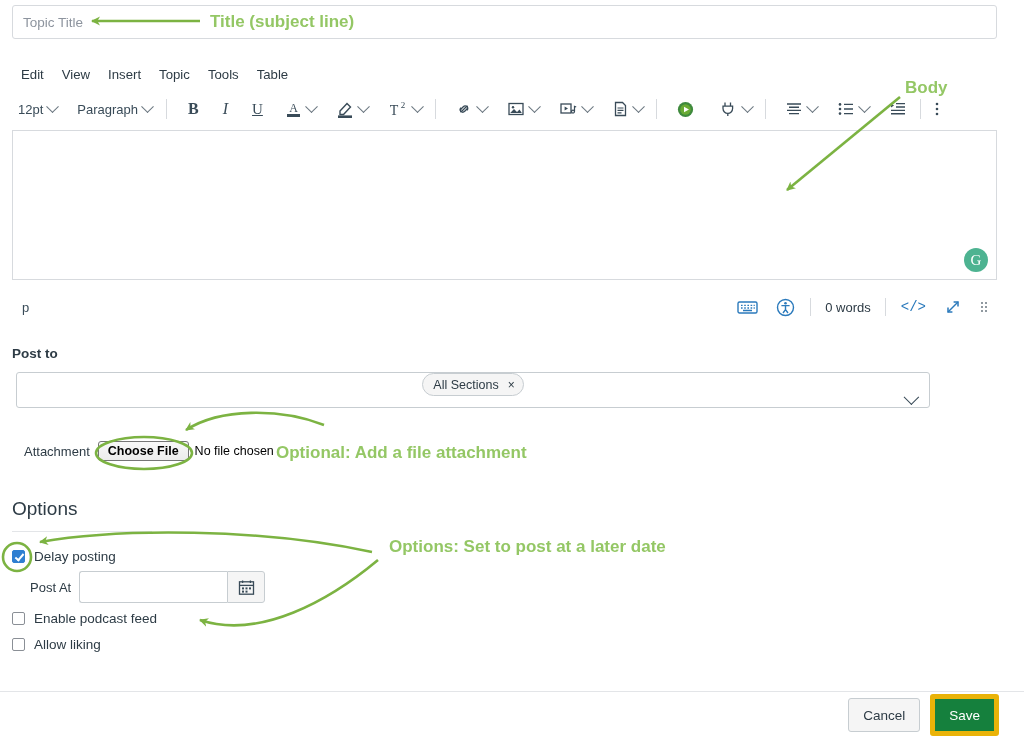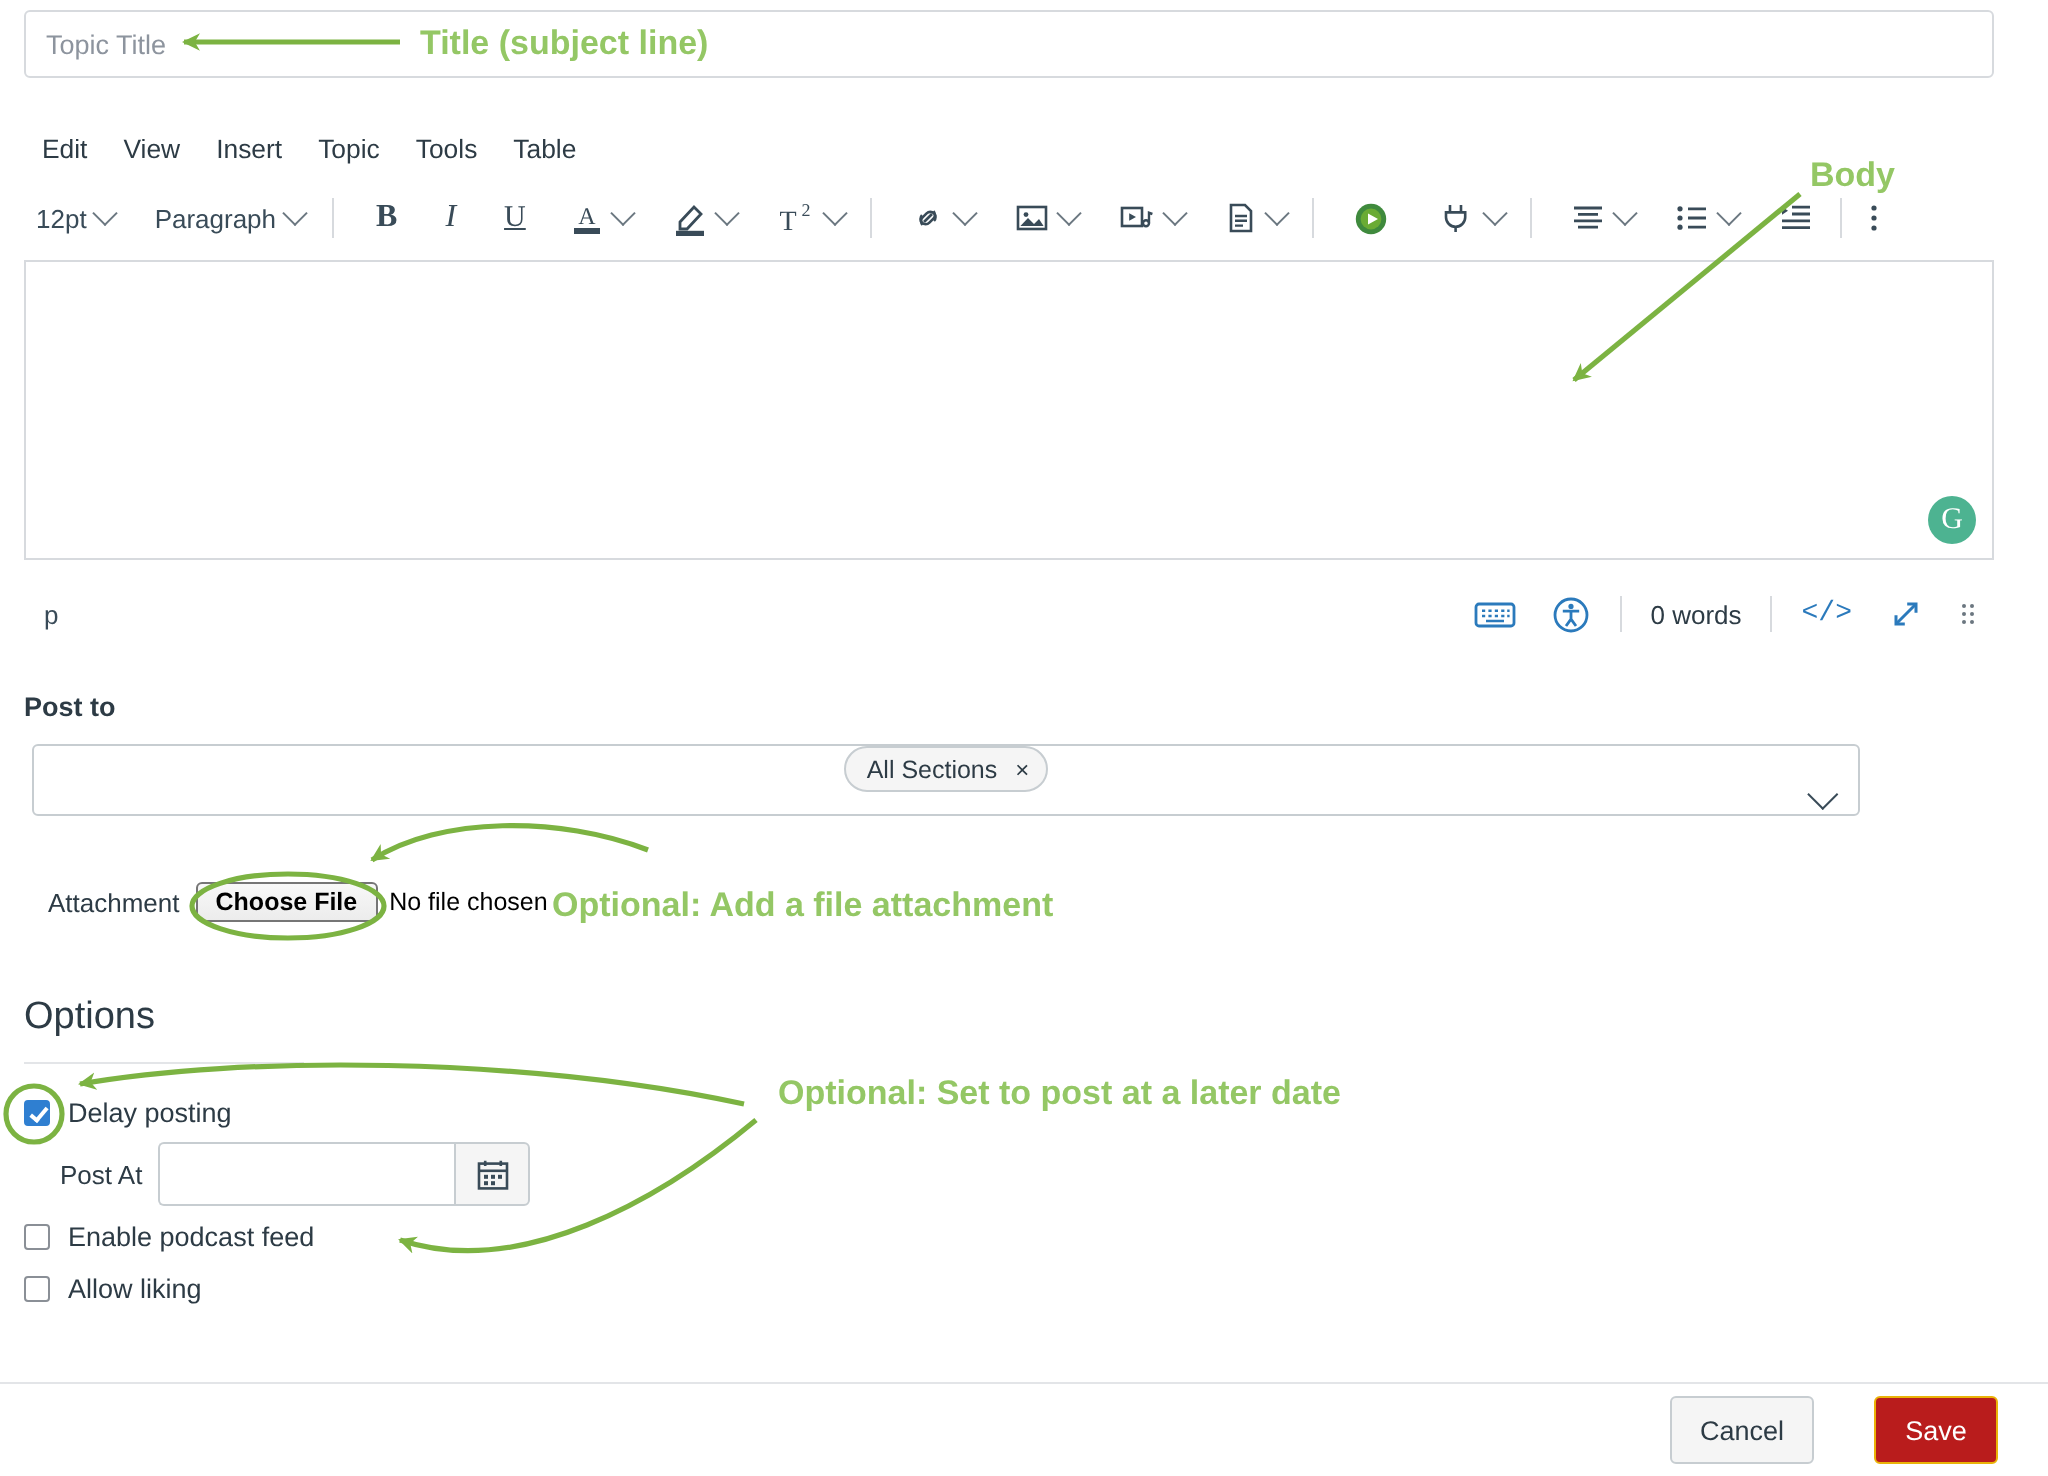--- a/index.html
+++ b/index.html
@@ -240,21 +240,21 @@
     gap: 10px;
   }
   .btn {
     height: 34px; min-width: 62px;
     border-radius: 3px;
     font-size: 13.5px;
     display: flex; align-items: center; justify-content: center;
     padding: 16px 14px;
   }
   .btn-cancel { border: 1px solid #c7cdd1; background: #f5f5f5; color: #2d3b45; }
-  .btn-save   { border: 1px solid #eab308; background: #b91c1c; color: #fff; margin-left: 20px; }
+  .btn-save   { border: 5px solid #eab308; background: #15803d; color: #fff; }
 
   
   .anno-layer {
     position: absolute; left: 0; top: 0;
     width: 1024px; height: 738px;
     pointer-events: none;
   }
   .anno-text {
     position: absolute;
     color: #94c765;
@@ -556,16 +556,16 @@
     <circle cx="17" cy="557" r="14" fill="none" stroke="#7cb342" stroke-width="2.6"></circle>
     <path d="M372 552 C 260 528, 120 528, 40 542" fill="none" stroke="#7cb342" stroke-width="2.6" marker-end="url(#arrowhead)"></path>
 
     <path d="M378 560 C 330 600, 260 640, 200 620" fill="none" stroke="#7cb342" stroke-width="2.6" marker-end="url(#arrowhead)"></path>
   </svg>
 
   <div class="anno-layer">
     <div class="anno-text a-title">Title (subject line)</div>
     <div class="anno-text a-body">Body</div>
     <div class="anno-text a-attach">Optional: Add a file attachment</div>
-    <div class="anno-text a-delay">Optional: Set to post at a later date</div>
+    <div class="anno-text a-delay">Options: Set to post at a later date</div>
   </div>
 
 </div>
 
 </body></html>

